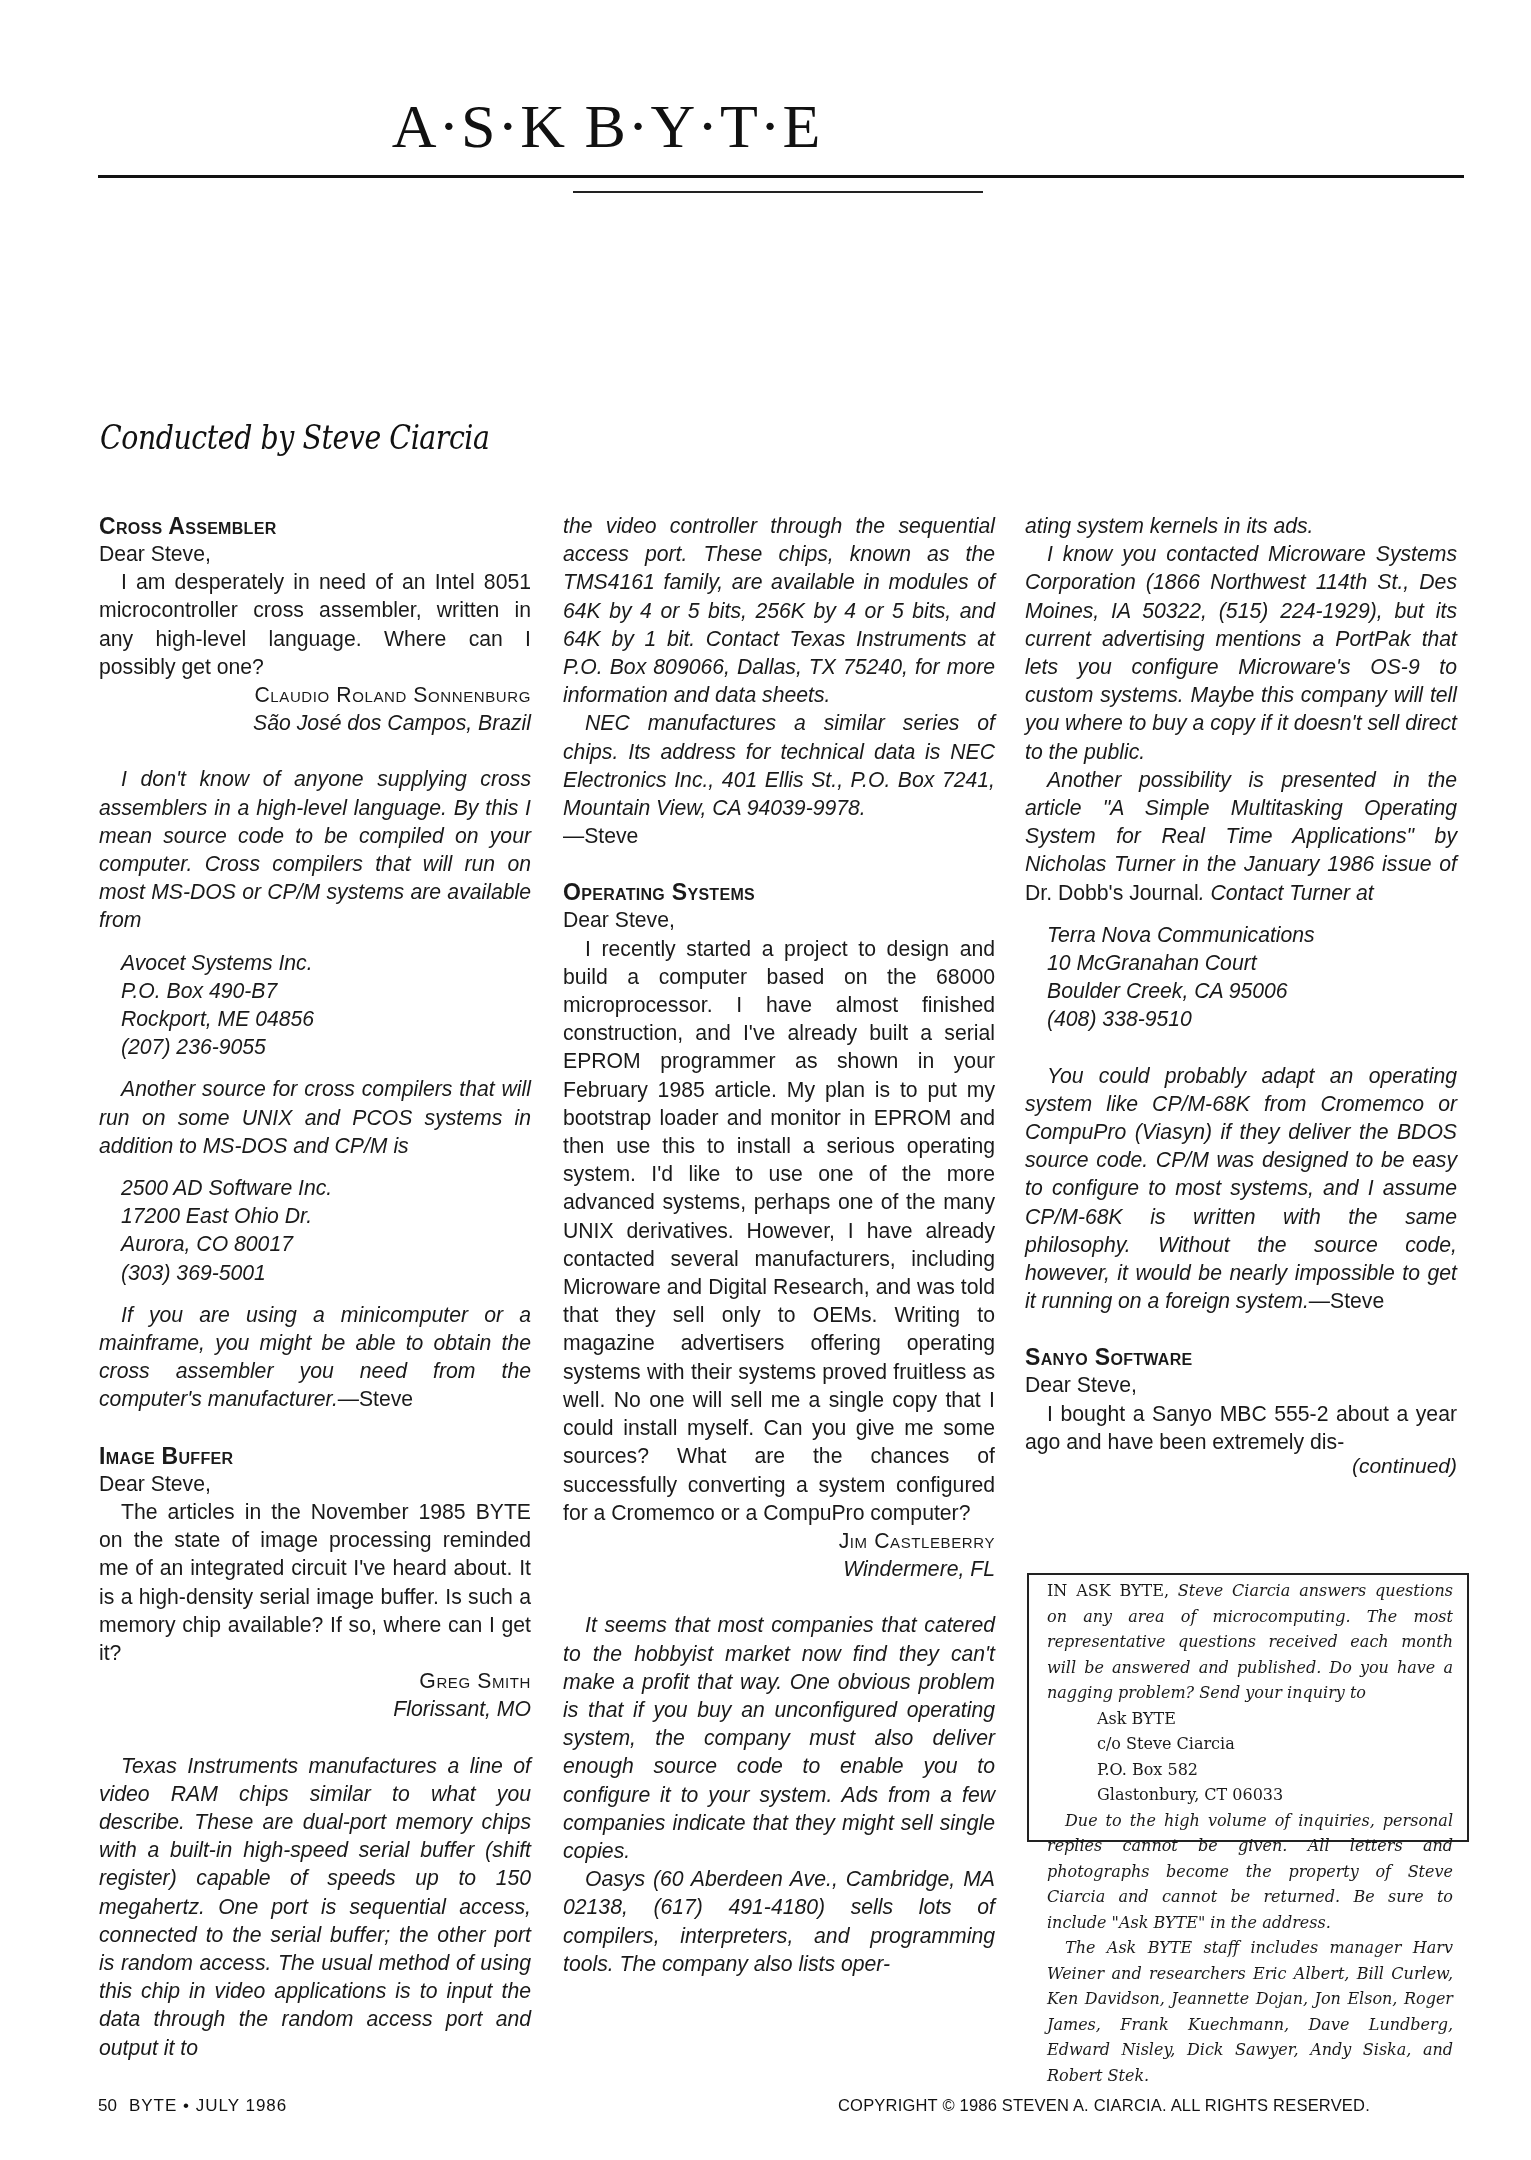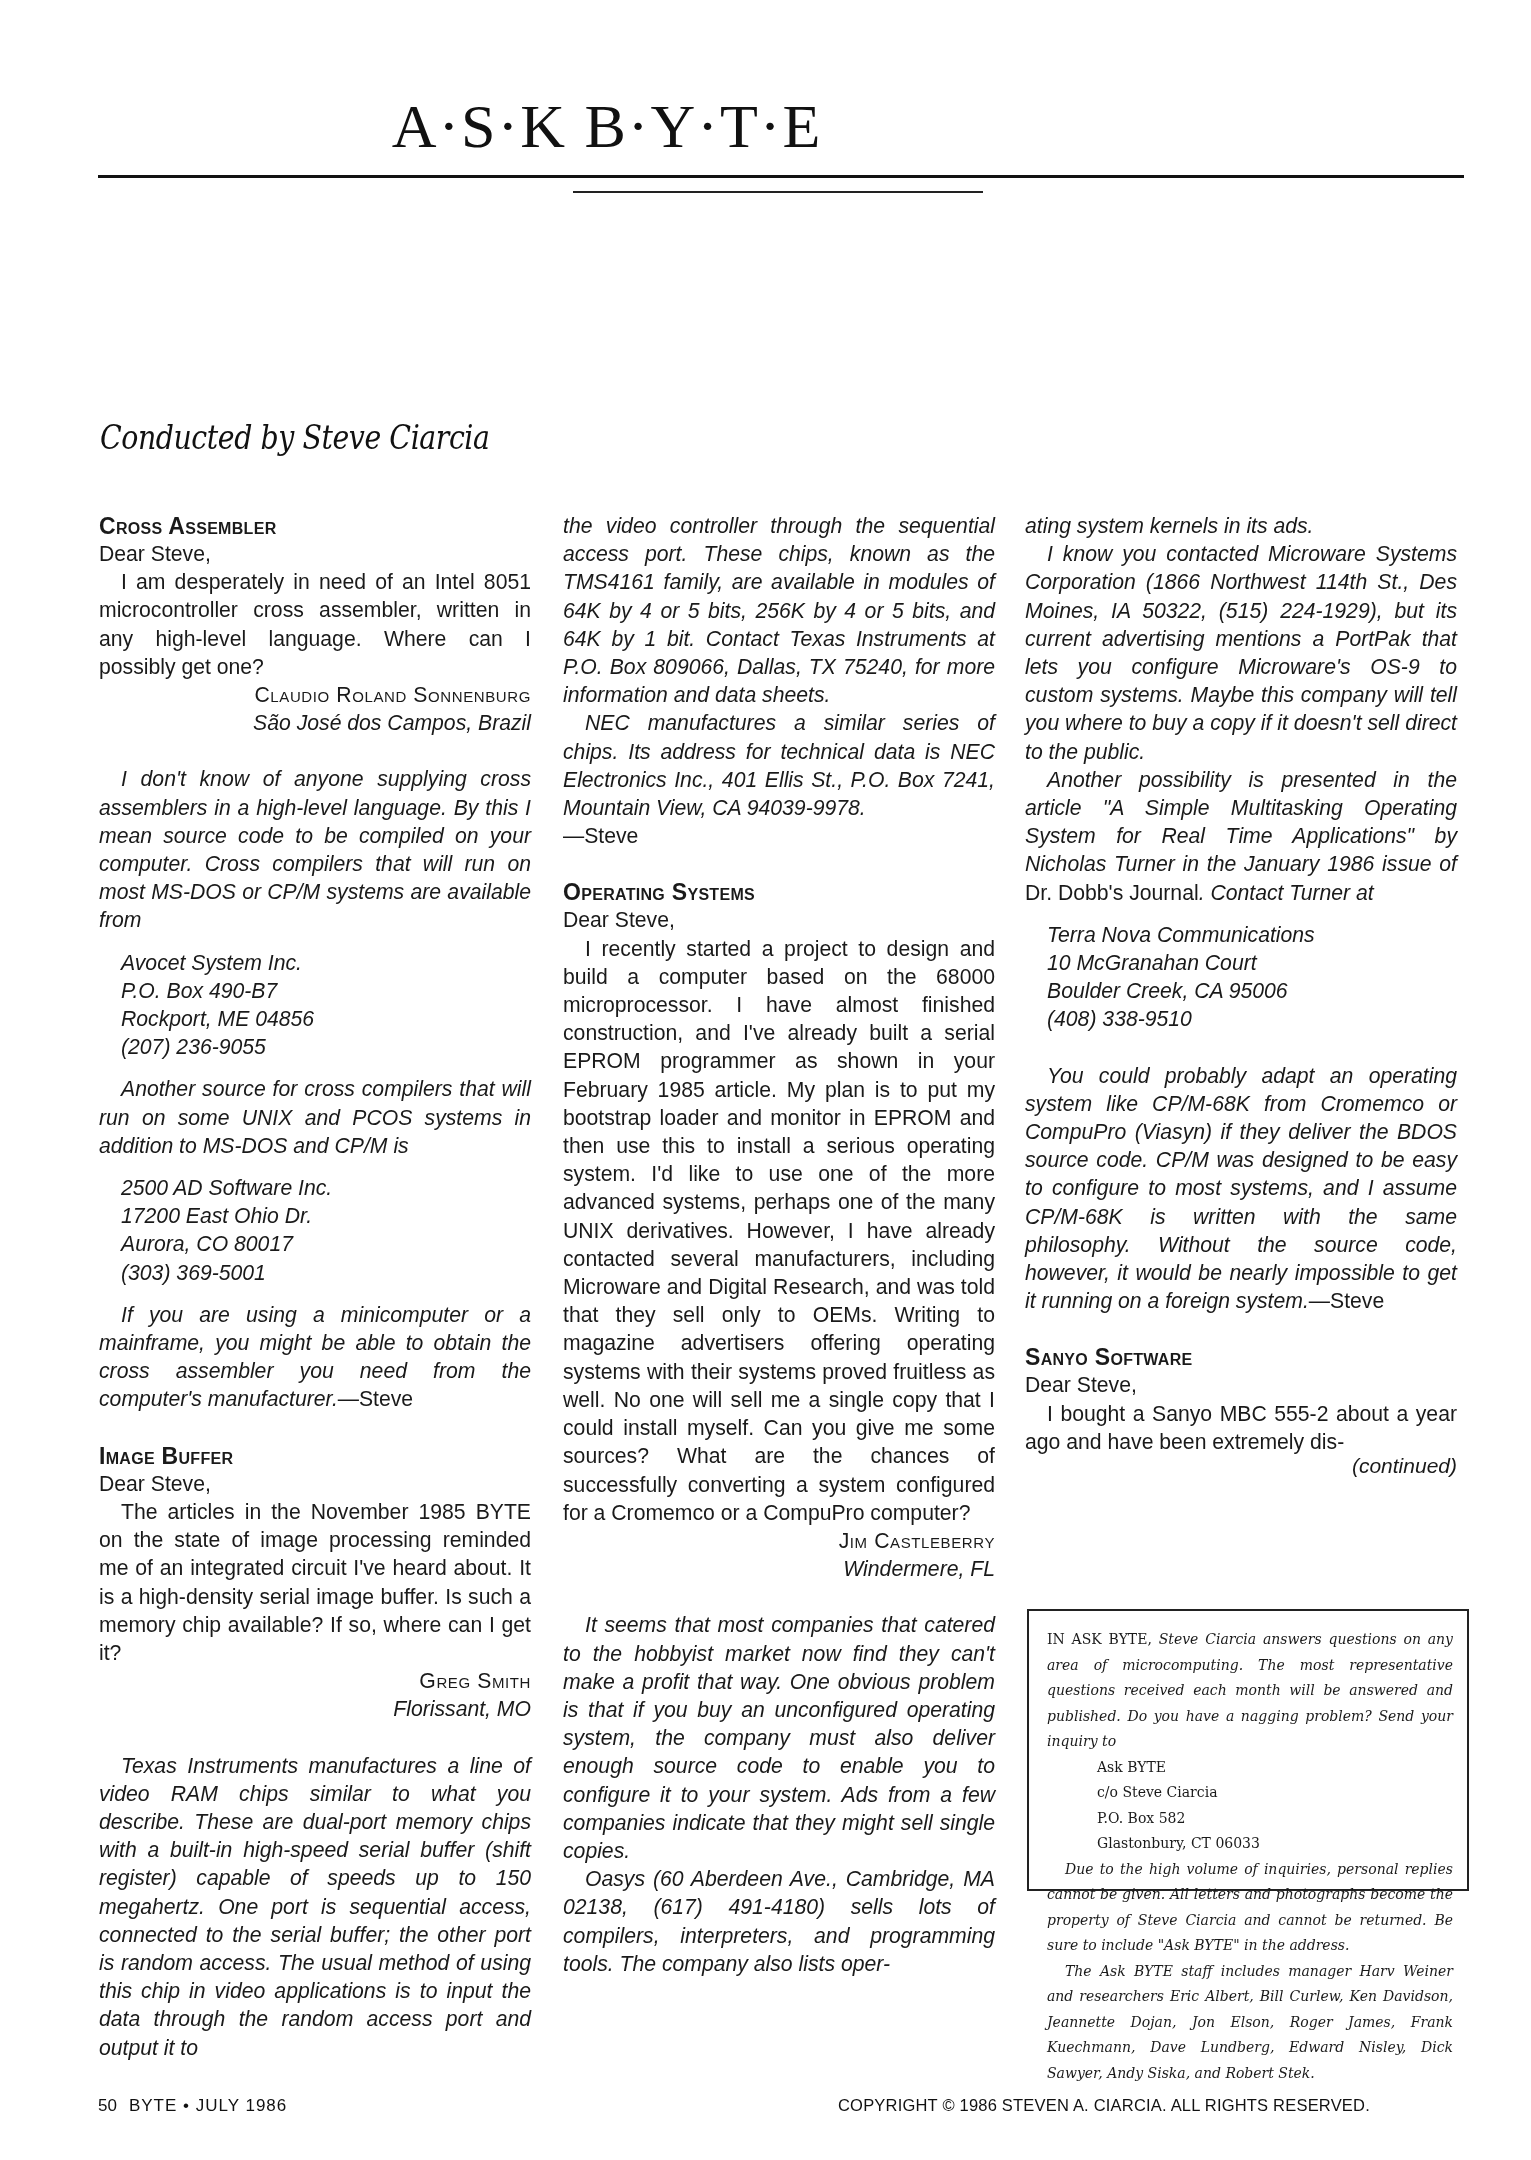--- a/index.html
+++ b/index.html
@@ -33,24 +33,23 @@
     margin: 0; line-height: 28px;
   }
   .sig { text-align: right !important; font-variant: small-caps; letter-spacing: 0.6px; }
   .loc { text-align: right !important; font-style: italic; }
   .addr { padding-left: 22px; font-style: italic; text-align: left !important; }
   .gap { height: 28px; }
   .gap-s { height: 14px; }
   .cont { text-align: right !important; font-style: italic; font-size: 21px; line-height: 20px; }
   .infobox {
     position: absolute; left: 1027px; top: 1573px; width: 406px; height: 252px;
-    border: 2px solid #222; padding: 16px 14px 10px 18px;
-    font-family: "DejaVu Serif", serif; font-size: 14px; line-height: 25.5px; color: #1a1a1a;
+    border: 2px solid #222; padding: 3px 14px 10px 18px;
+    font-family: "DejaVu Serif", serif; font-size: 16px; line-height: 25.5px; color: #1a1a1a;
     box-sizing: content-box;
-    margin-top: 36px;
   }
   .infobox p { margin: 0; text-align: justify; }
   .infobox .it { font-style: italic; }
   .infobox .addr-line { padding-left: 50px; text-align: left; }
   .infobox .indent2 { text-indent: 18px; }
   .footer-left {
     position: absolute; left: 98px; top: 2096px; font-size: 17px; letter-spacing: 1px; color: #111;
   }
   .footer-left .pg { font-weight: normal; margin-right: 12px; letter-spacing: 0; }
   .footer-right {
@@ -67,21 +66,21 @@
 
 <div class="col col1">
   <h3 class="hd">Cross Assembler</h3>
   <p>Dear Steve,</p>
   <p class="indent">I am desperately in need of an Intel 8051 microcontroller cross assembler, written in any high-level language. Where can I possibly get one?</p>
   <p class="sig">Claudio Roland Sonnenburg</p>
   <p class="loc">São José dos Campos, Brazil</p>
   <div class="gap"></div>
   <p class="indent it">I don't know of anyone supplying cross assemblers in a high-level language. By this I mean source code to be compiled on your computer. Cross compilers that will run on most MS-DOS or CP/M systems are available from</p>
   <div class="gap-s"></div>
-  <p class="addr">Avocet System Inc.</p>
+  <p class="addr">Avocet Systems Inc.</p>
   <p class="addr">P.O. Box 490-B7</p>
   <p class="addr">Rockport, ME 04856</p>
   <p class="addr">(207) 236-9055</p>
   <div class="gap-s"></div>
   <p class="indent it">Another source for cross compilers that will run on some UNIX and PCOS systems in addition to MS-DOS and CP/M is</p>
   <div class="gap-s"></div>
   <p class="addr">2500 AD Software Inc.</p>
   <p class="addr">17200 East Ohio Dr.</p>
   <p class="addr">Aurora, CO 80017</p>
   <p class="addr">(303) 369-5001</p>

